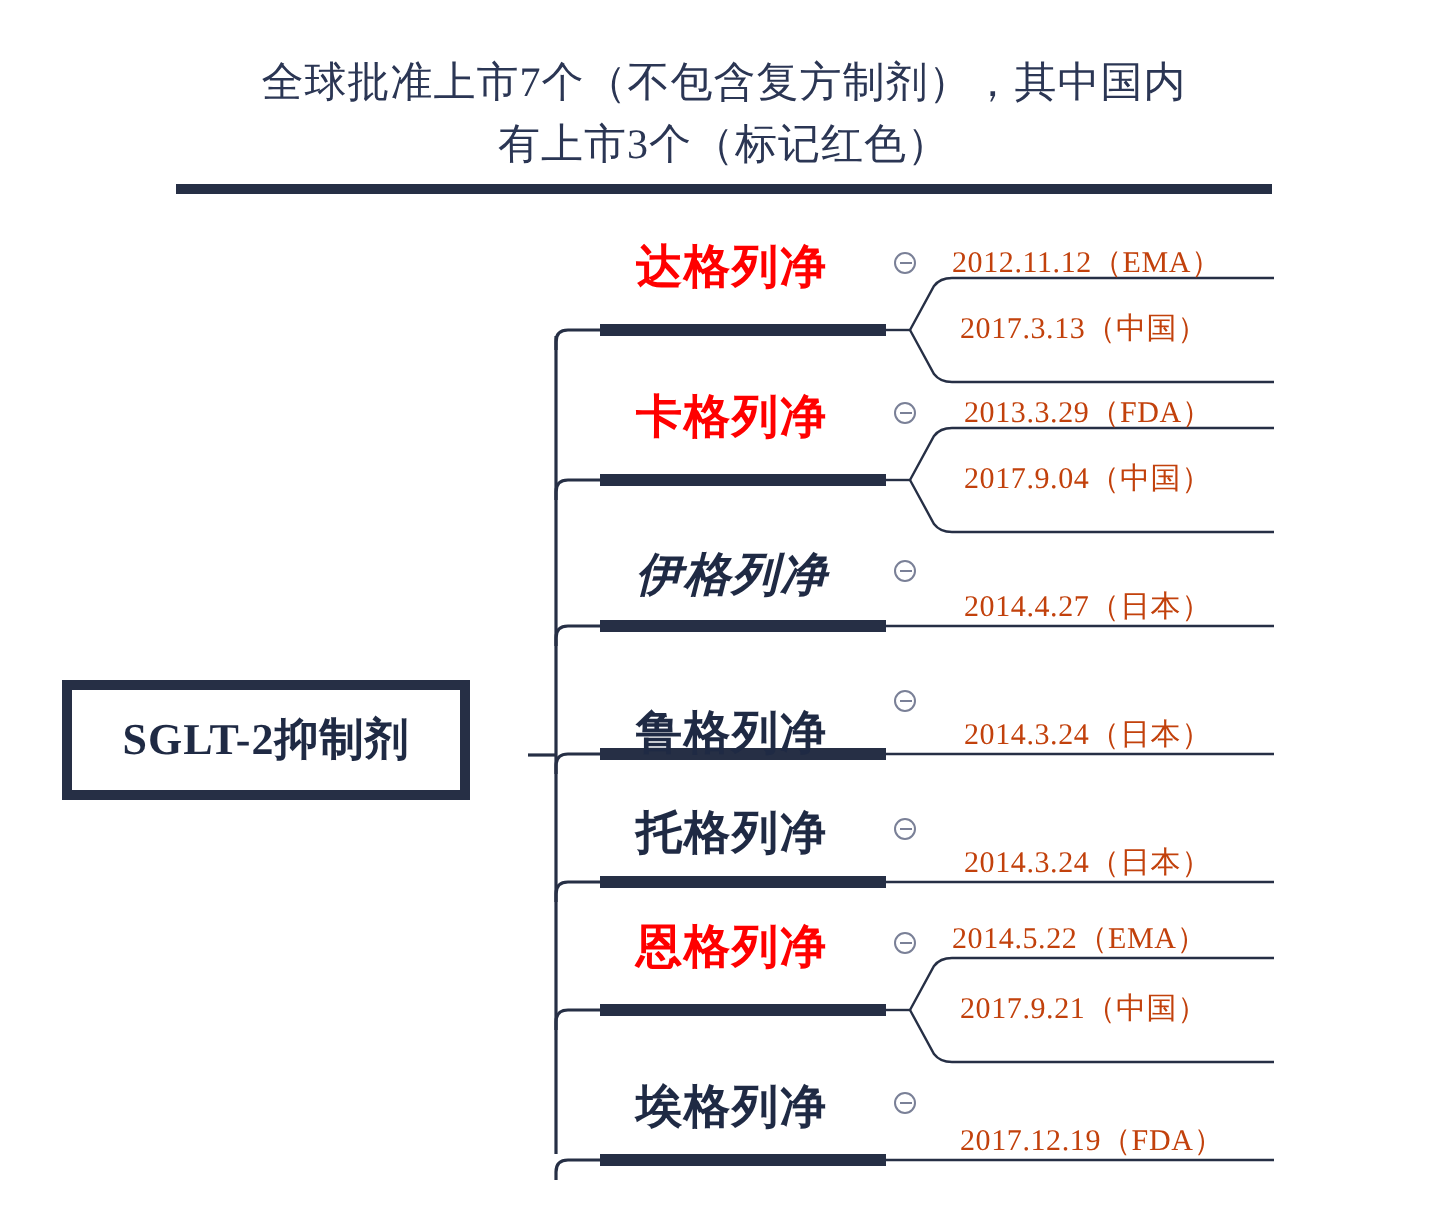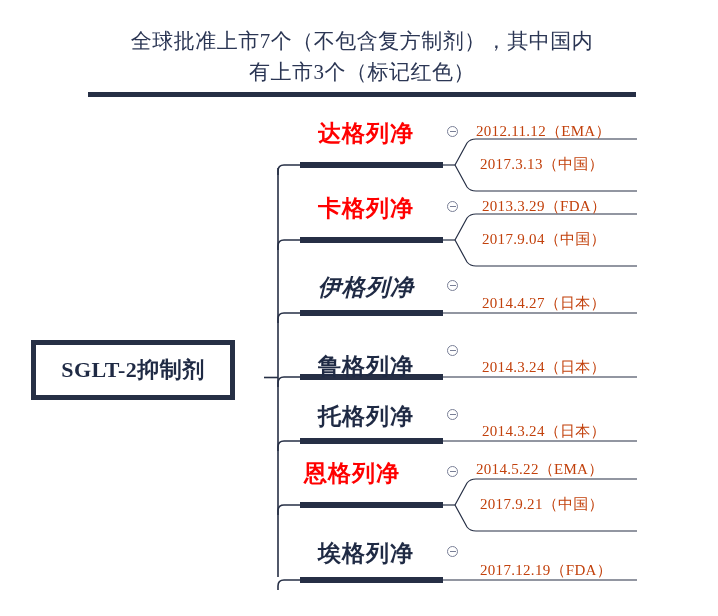--- a/index.html
+++ b/index.html
@@ -203,21 +203,21 @@
 
 <div class="branch" style="top:0;left:300px;">
   <div class="branch-bar" style="top:438px;"></div>
   <div class="drug-name dark" style="left:18px;top:401px;">托格列净</div>
   <div class="collapse-icon" style="left:147px;top:409px;"></div>
   <div class="date-text" style="left:182px;top:422px;">2014.3.24（日本）</div>
 </div>
 
 <div class="branch" style="top:0;left:300px;">
   <div class="branch-bar" style="top:502px;"></div>
-  <div class="drug-name red" style="left:4px;top:458px;">恩格列净</div>
+  <div class="drug-name red" style="left:18px;top:458px;">恩格列净</div>
   <div class="collapse-icon" style="left:147px;top:466px;"></div>
   <div class="date-text" style="left:176px;top:460px;">2014.5.22（EMA）</div>
   <div class="date-text" style="left:180px;top:495px;">2017.9.21（中国）</div>
 </div>
 
 <div class="branch" style="top:0;left:300px;">
   <div class="branch-bar" style="top:577px;"></div>
   <div class="drug-name dark" style="left:18px;top:538px;">埃格列净</div>
   <div class="collapse-icon" style="left:147px;top:546px;"></div>
   <div class="date-text" style="left:180px;top:561px;">2017.12.19（FDA）</div>

